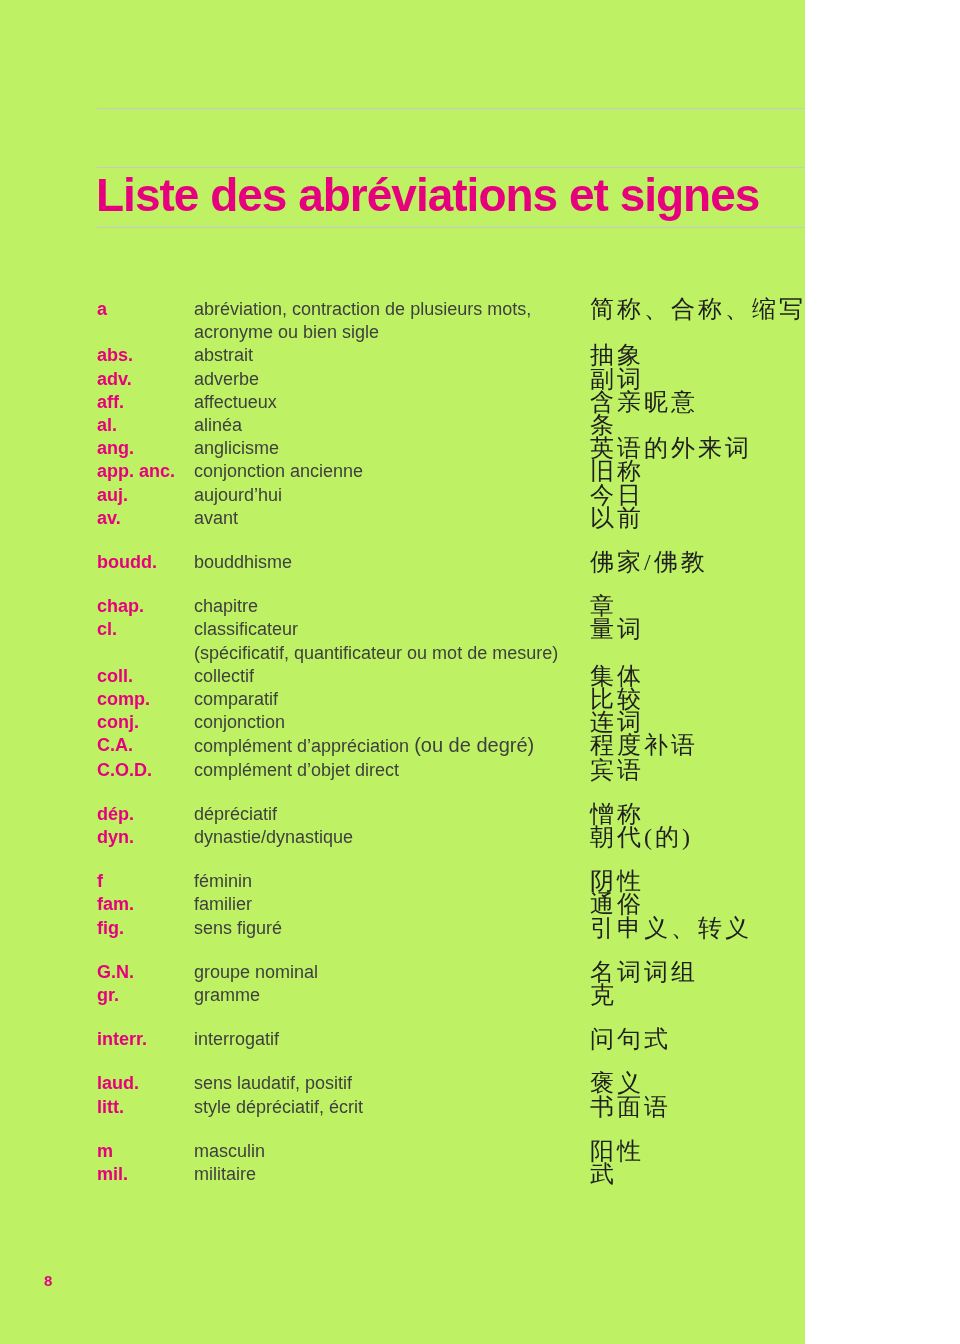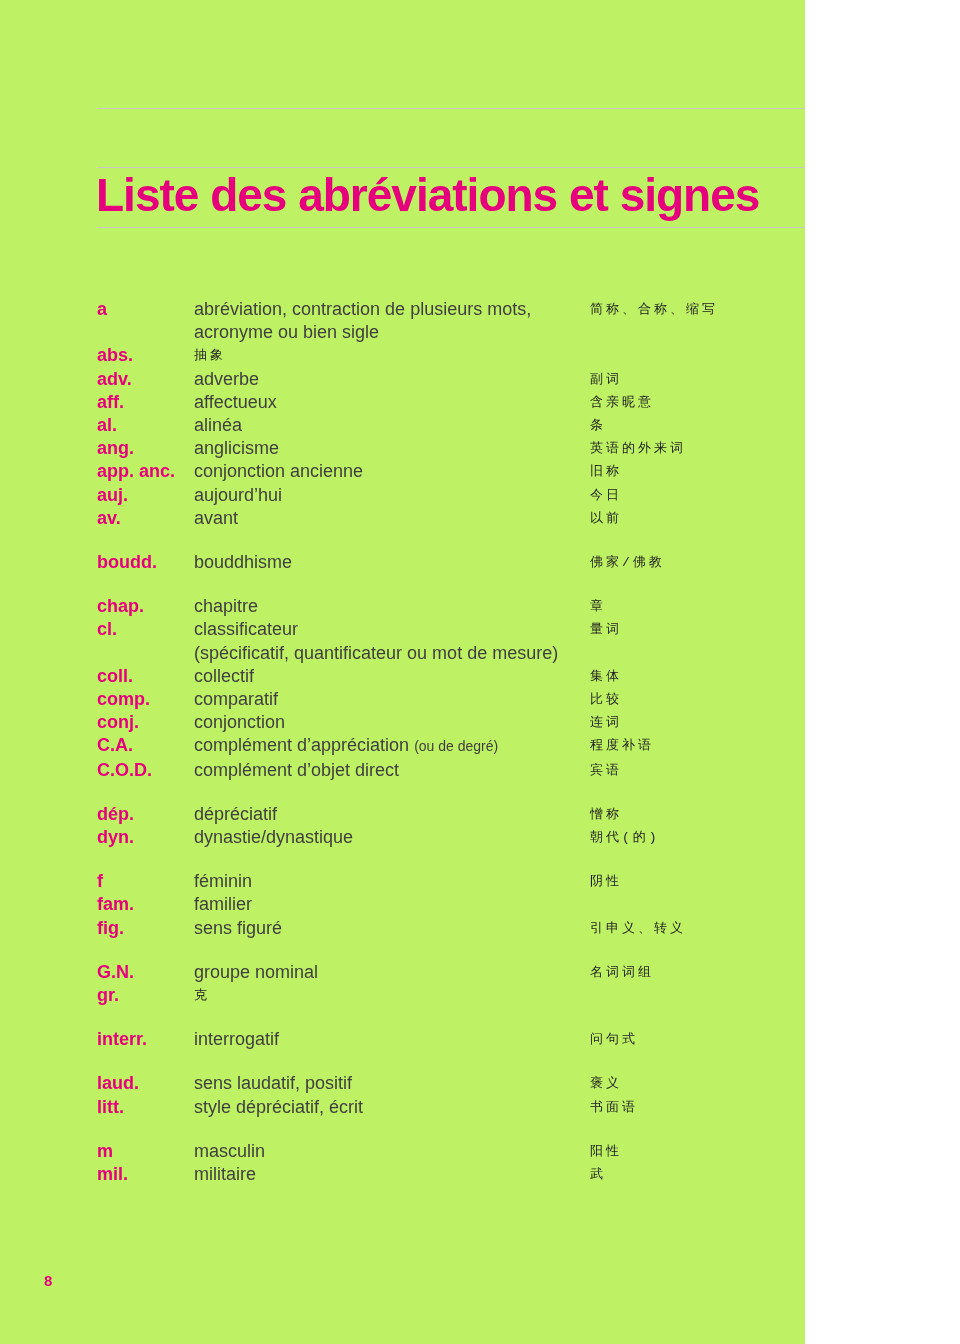--- a/index.html
+++ b/index.html
@@ -50,33 +50,33 @@
     color: #e6007e;
     font-weight: bold;
     font-size: 18px;
     white-space: nowrap;
   }
   .fr {
     color: #3f3f3f;
     font-size: 18px;
   }
   .fr .inline-note {
-    font-size: 14px;
+    font-size: 20px;
     color: #3f3f3f;
   }
   .fr .note-line {
     font-size: 18px;
     line-height: 23.2px;
     color: #3f3f3f;
   }
   .zh {
     color: #1f1f1f;
-    font-size: 13px;
+    font-size: 24px;
     letter-spacing: 3px;
-    font-family: Liberation Mono, monospace;
+    font-family: Liberation Serif, serif;
     white-space: nowrap;
   }
   .page-number {
     position: absolute;
     left: 44px;
     top: 1272px;
     font-size: 15px;
     font-weight: bold;
     color: #e6007e;
   }
@@ -95,20 +95,23 @@
         <div class="row">
           <div class="cell abbr">a</div>
           <div class="cell fr">
             <div><span>abréviation, contraction de plusieurs mots,</span></div>
             <div><span>acronyme ou bien sigle</span></div>
           </div>
           <div class="cell zh">简称、合称、缩写</div>
         </div>
         <div class="row">
           <div class="cell abbr">abs.</div>
+          <div class="cell fr">
+            <div><span>abstrait</span></div>
+          </div>
           <div class="cell zh">抽象</div>
         </div>
         <div class="row">
           <div class="cell abbr">adv.</div>
           <div class="cell fr">
             <div><span>adverbe</span></div>
           </div>
           <div class="cell zh">副词</div>
         </div>
         <div class="row">
@@ -237,39 +240,43 @@
           <div class="cell fr">
             <div><span>féminin</span></div>
           </div>
           <div class="cell zh">阴性</div>
         </div>
         <div class="row">
           <div class="cell abbr">fam.</div>
           <div class="cell fr">
             <div><span>familier</span></div>
           </div>
+          <div class="cell zh">通俗</div>
         </div>
         <div class="row">
           <div class="cell abbr">fig.</div>
           <div class="cell fr">
             <div><span>sens figuré</span></div>
           </div>
           <div class="cell zh">引申义、转义</div>
         </div>
       </div>
       <div class="group">
         <div class="row">
           <div class="cell abbr">G.N.</div>
           <div class="cell fr">
             <div><span>groupe nominal</span></div>
           </div>
           <div class="cell zh">名词词组</div>
         </div>
         <div class="row">
           <div class="cell abbr">gr.</div>
+          <div class="cell fr">
+            <div><span>gramme</span></div>
+          </div>
           <div class="cell zh">克</div>
         </div>
       </div>
       <div class="group">
         <div class="row">
           <div class="cell abbr">interr.</div>
           <div class="cell fr">
             <div><span>interrogatif</span></div>
           </div>
           <div class="cell zh">问句式</div>

